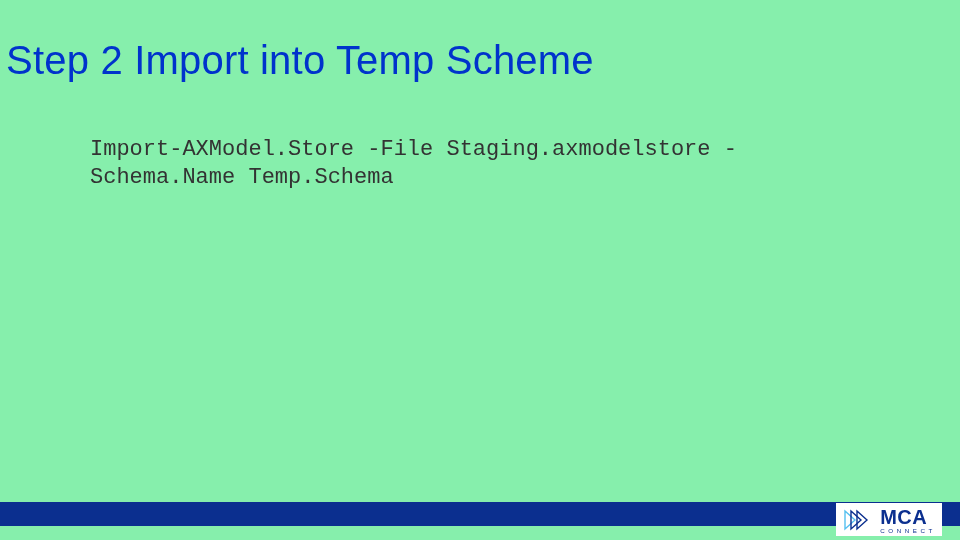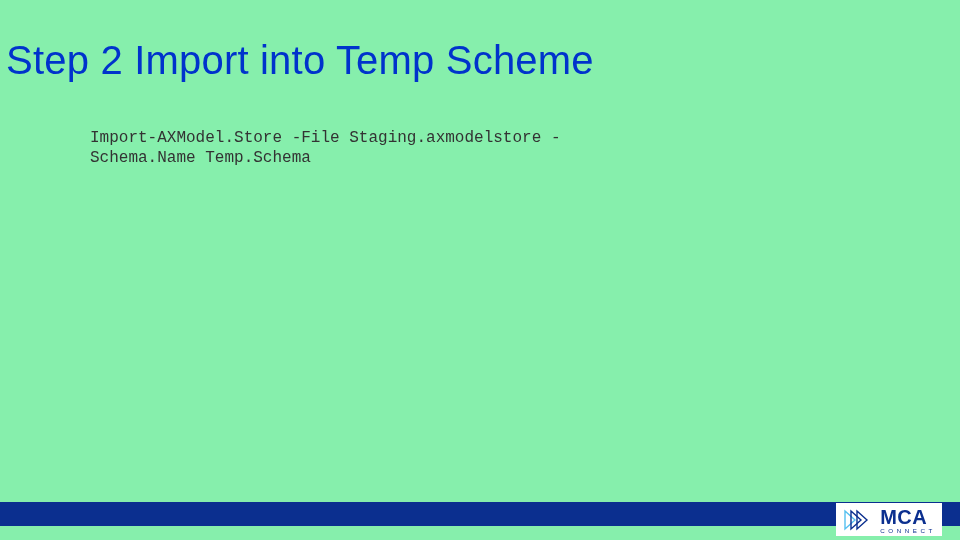--- a/index.html
+++ b/index.html
@@ -15,24 +15,24 @@
     left: 6px;
     top: 38px;
     font-size: 40px;
     font-weight: 400;
     color: #0033cc;
     letter-spacing: 0.2px;
   }
   .body-text {
     position: absolute;
     left: 90px;
-    top: 128px;
+    top: 136px;
     right: 60px;
     font-family: "Courier New", Courier, monospace;
-    font-size: 16px;
+    font-size: 22px;
     color: #333333;
     line-height: 1.25;
     white-space: pre-wrap;
   }
   .footer-bar {
     position: absolute;
     left: 0;
     bottom: 14px;
     width: 100%;
     height: 24px;

